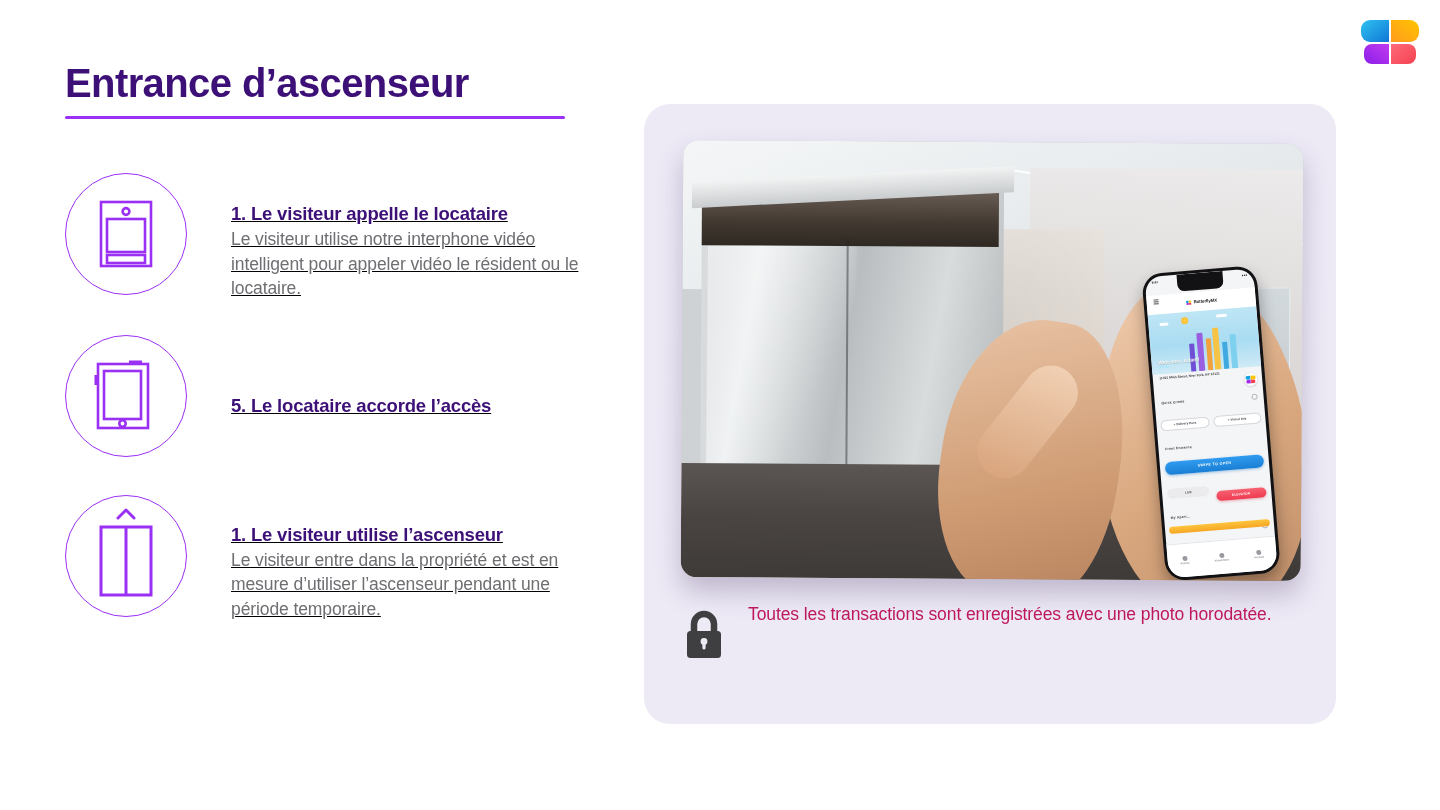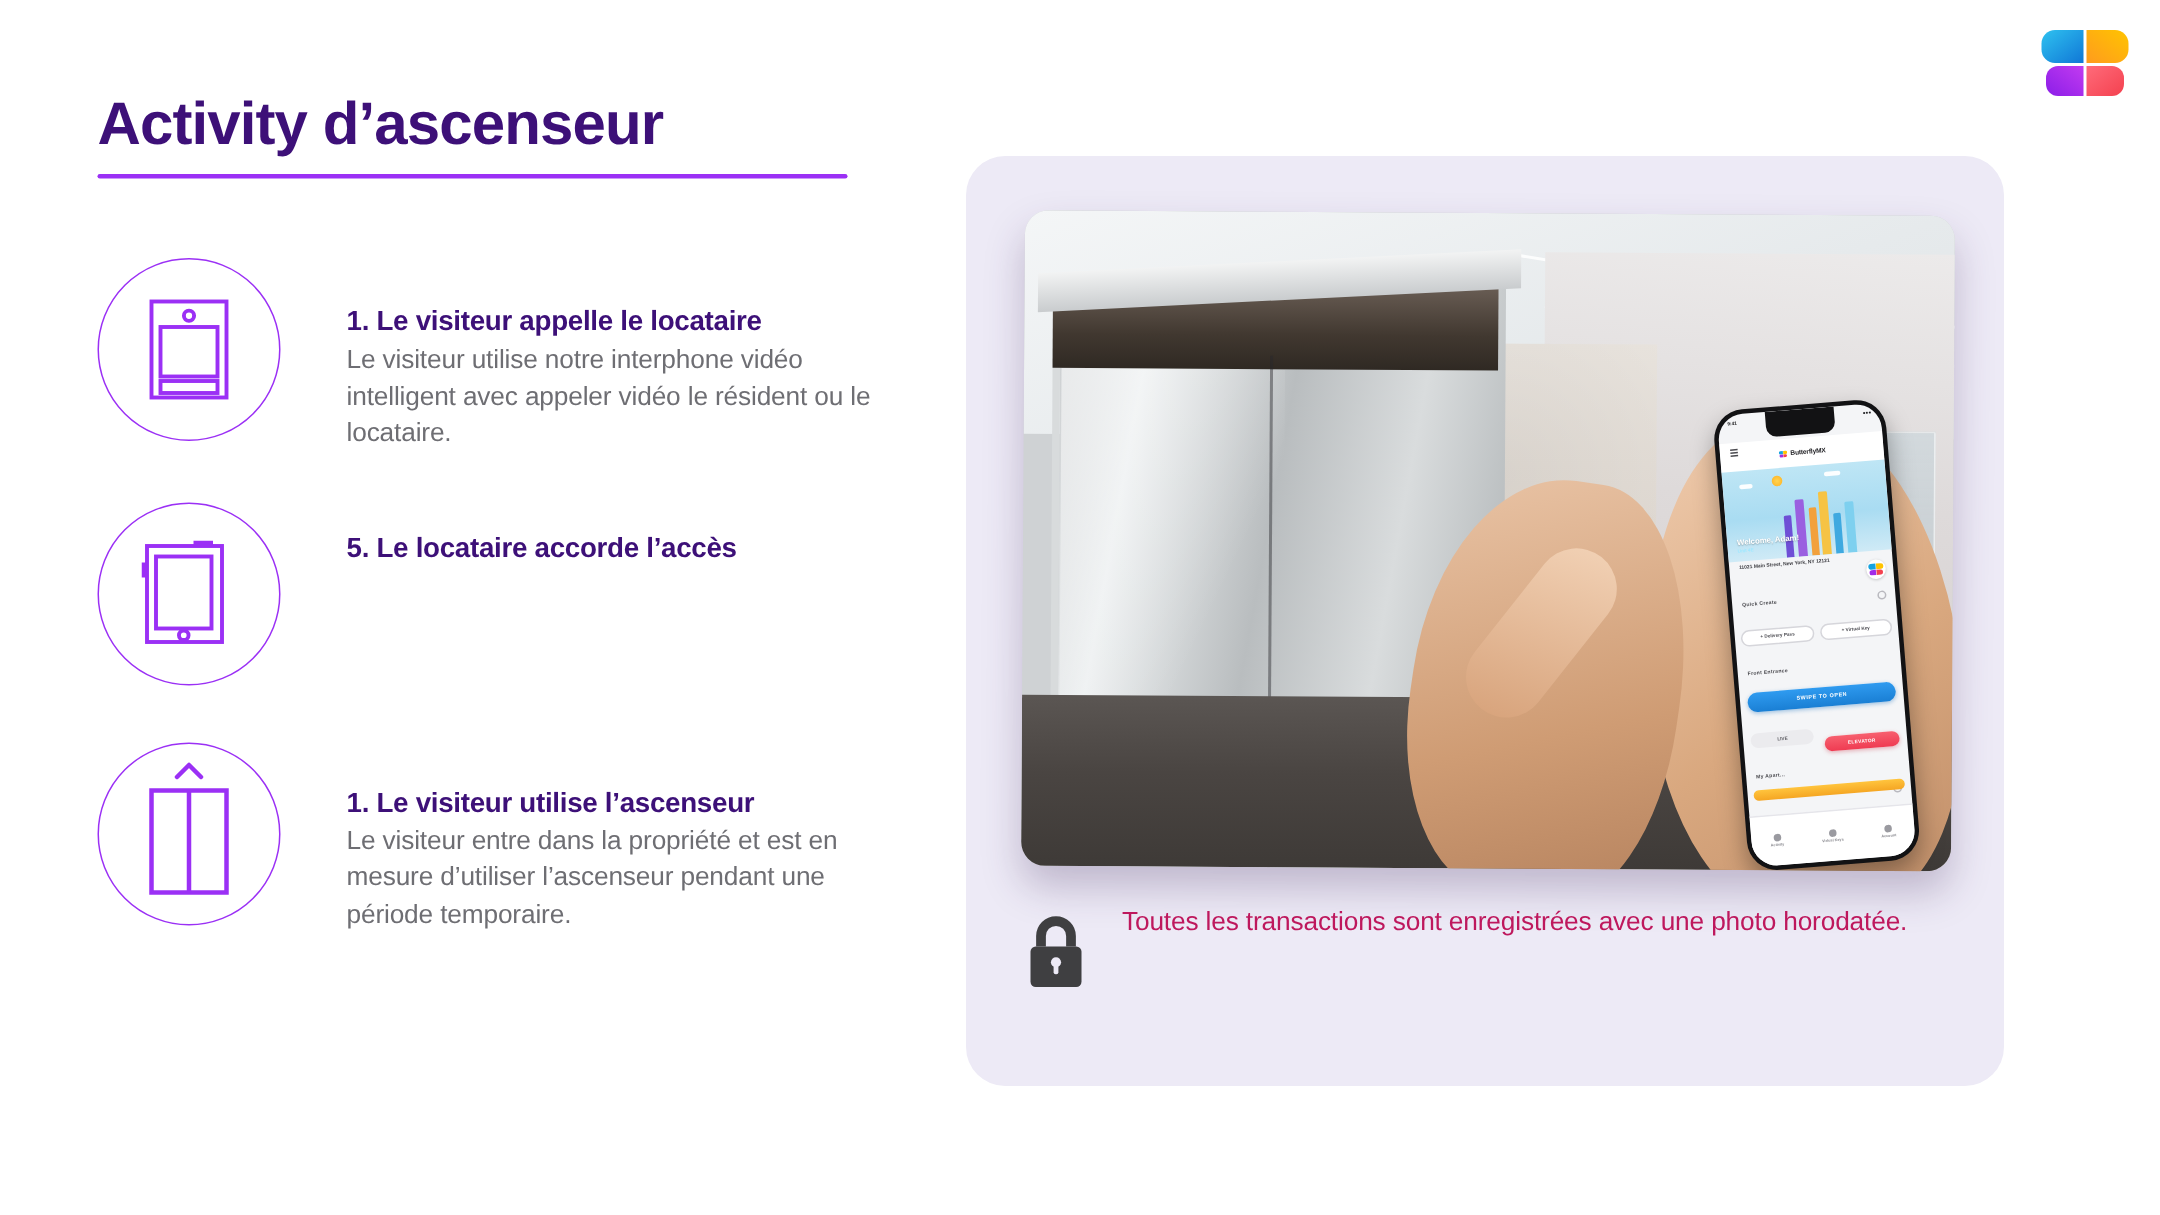--- a/index.html
+++ b/index.html
@@ -51,22 +51,23 @@
 
   
   .steps {
     position: absolute;
     left: 65px;
     top: 172px;
     width: 545px;
   }
   .step {
     display: flex;
-    align-items: flex-start;
+    align-items: center;
     margin-bottom: 34px;
+    text-decoration: underline;
   }
   .step-icon-wrap {
     flex: 0 0 126px;
     height: 126px;
     position: relative;
   }
   .step-icon-circle {
     position: absolute;
     left: 0;
     top: 0;
@@ -410,41 +411,41 @@
       </linearGradient>
     </defs>
     <path d="M31 28 H12 A9 9 0 0 1 3 19 V15 A9 9 0 0 1 12 6 H31 Z" fill="url(#wTL)"></path>
     <path d="M33 28 H52 A9 9 0 0 0 61 19 V15 A9 9 0 0 0 52 6 H33 Z" fill="url(#wTR)"></path>
     <path d="M31 30 H14 A8 8 0 0 0 6 38 V42 A8 8 0 0 0 14 50 H31 Z" fill="url(#wBL)"></path>
     <path d="M33 30 H50 A8 8 0 0 1 58 38 V42 A8 8 0 0 1 50 50 H33 Z" fill="url(#wBR)"></path>
   </svg>
 </div>
 
 <div class="title-block">
-  <h1 class="slide-title">Activity d’ascenseur</h1>
+  <h1 class="slide-title">Entrance d’ascenseur</h1>
   <div class="title-rule"></div>
 </div>
 
 <div class="steps">
 
   <div class="step">
     <div class="step-icon-wrap">
       <div class="step-icon-circle"></div>
       <svg class="step-icon-svg" viewBox="0 0 122 122">
         <g fill="none" stroke="#9B30F5" stroke-width="2.6">
           <rect x="36" y="29" width="50" height="64"></rect>
           <circle cx="61" cy="38.5" r="3.4"></circle>
           <rect x="42" y="46" width="38" height="33"></rect>
           <rect x="42" y="82" width="38" height="8"></rect>
         </g>
       </svg>
     </div>
     <div class="step-text">
       <p class="step-heading">1. Le visiteur appelle le locataire</p>
-      <p class="step-body">Le visiteur utilise notre interphone vidéo intelligent avec appeler vidéo le résident ou le locataire.</p>
+      <p class="step-body">Le visiteur utilise notre interphone vidéo intelligent pour appeler vidéo le résident ou le locataire.</p>
     </div>
   </div>
 
   <div class="step">
     <div class="step-icon-wrap">
       <div class="step-icon-circle"></div>
       <svg class="step-icon-svg" viewBox="0 0 122 122">
         <g fill="none" stroke="#9B30F5" stroke-width="2.6">
           <rect x="33" y="29" width="50" height="64"></rect>
           <rect x="39" y="36" width="37" height="48"></rect>

